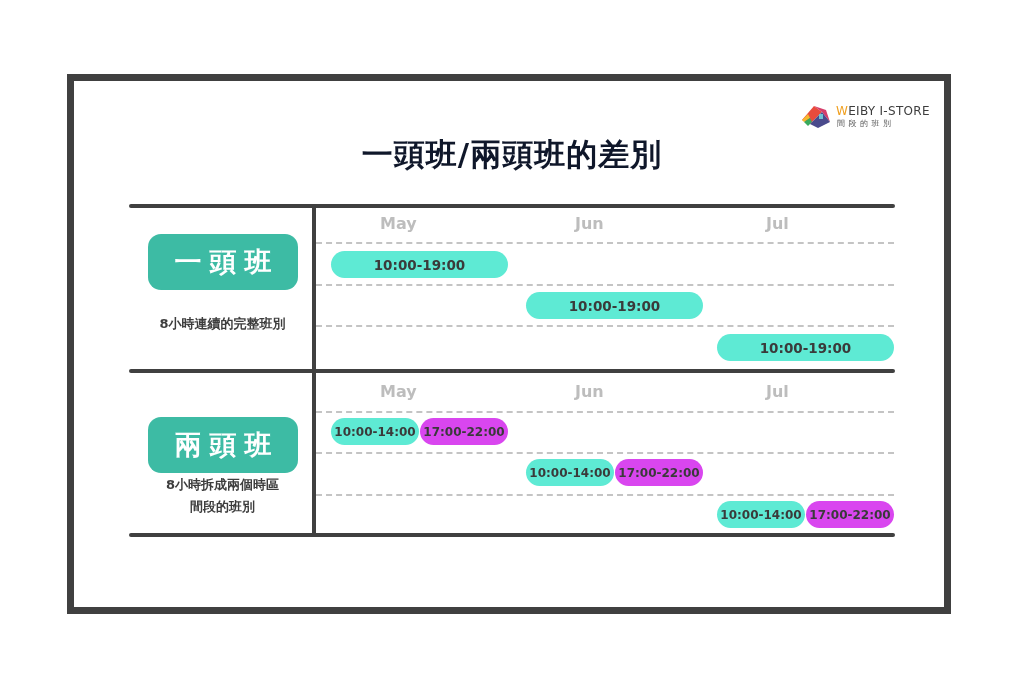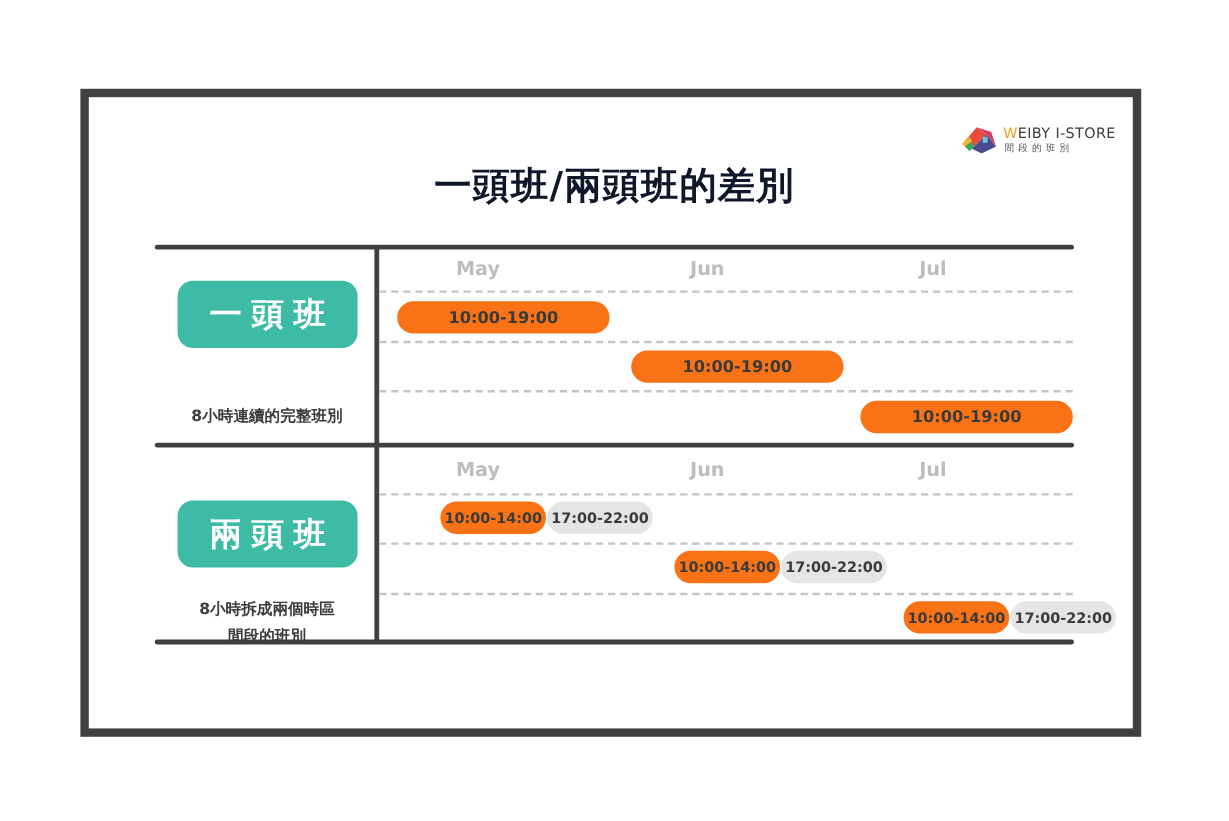--- a/index.html
+++ b/index.html
@@ -33,29 +33,29 @@
 
   .dash { position: absolute; left: 316px; width: 578px; height: 0; border-top: 2px dashed #c4c4c4; }
 
   .month { position: absolute; width: 80px; text-align: left; font-size: 16px; color: #bdbdbd; font-weight: bold; }
 
   .badge {
     position: absolute; left: 148px; width: 150px; height: 56px; background: #3dbba4;
     border-radius: 13px; color: #ffffff; font-weight: bold; font-size: 27px;
     display: flex; align-items: center; justify-content: center; letter-spacing: 8px; padding-left: 8px;
   }
-  .desc { position: absolute; left: 130px; width: 185px; text-align: center; font-size: 13px; color: #3d3d3d; line-height: 22px; font-weight: bold; margin-top: 24px; }
+  .desc { position: absolute; left: 130px; width: 185px; text-align: center; font-size: 13px; color: #3d3d3d; line-height: 22px; font-weight: bold; }
 
   .pill {
     position: absolute; height: 27px; border-radius: 14px; display: flex; align-items: center;
     justify-content: center; font-size: 13.5px; font-weight: bold; color: #3a3a3a; white-space: nowrap;
   }
-  .pill.y { background: #f97316; }
-  .pill.g { background: #e5e5e5; }
-  .pill.sm { font-size: 12px; margin-left: 36px; }
+  .pill.y { background: #5eead4; }
+  .pill.g { background: #d946ef; }
+  .pill.sm { font-size: 12px; }
 </style>
 </head>
 <body>
 
 <div class="frame"></div>
 
 <div class="logo">
   <svg width="32" height="26" viewBox="0 0 32 26">
     <polygon points="2,18 14,4 22,10 10,22" fill="#e94b3c"></polygon>
     <polygon points="2,18 8,12 10,16 4,20" fill="#f5b82e"></polygon>

